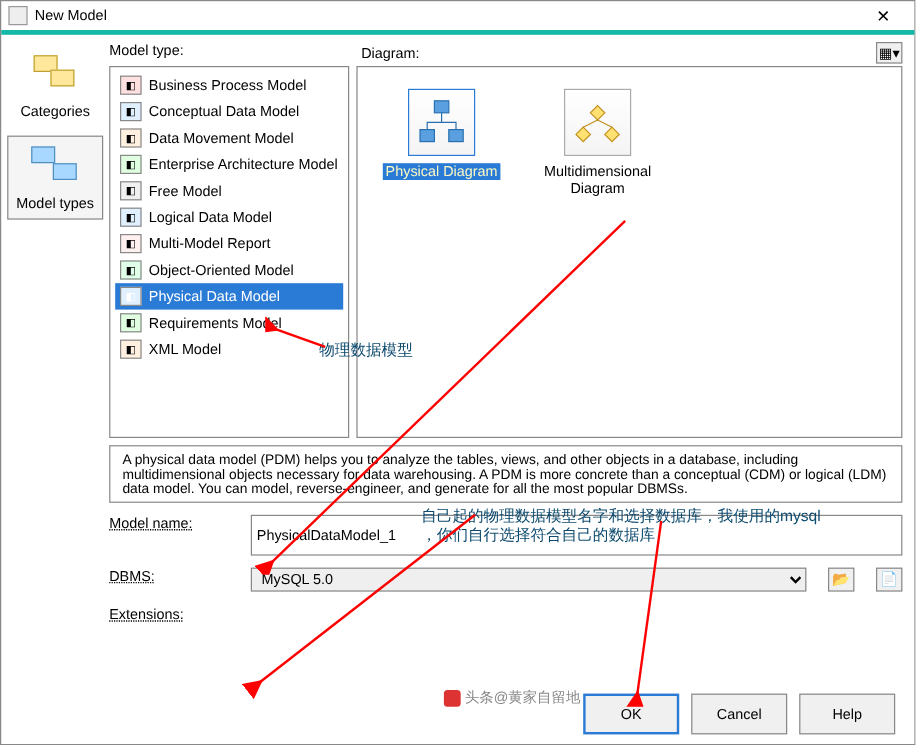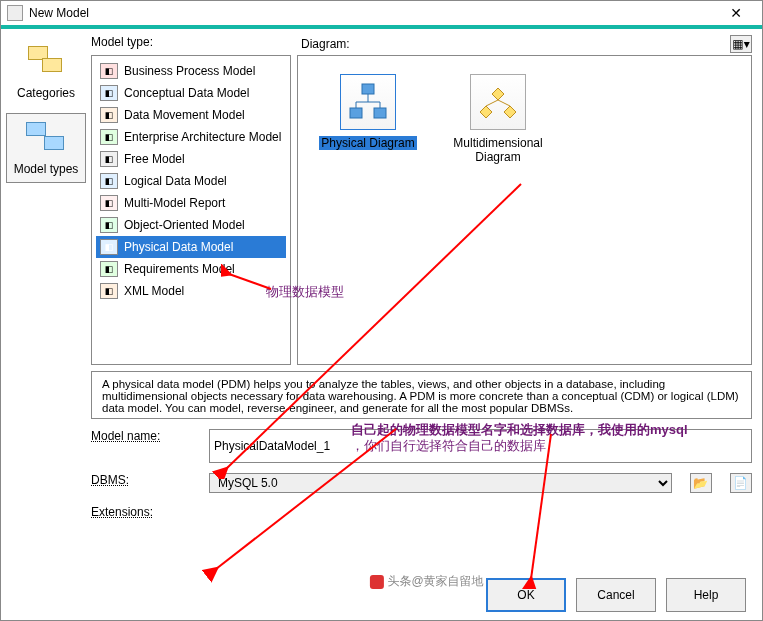--- a/index.html
+++ b/index.html
@@ -24,31 +24,31 @@
 .panels { display:flex; gap:6px; height: 310px;}
 .panel { border:1px solid #888; padding:4px; overflow:auto;}
 .panel.mt { width: 200px; }
 .panel.dg { flex:1; display:flex; gap:30px; padding:18px 20px; align-items:flex-start;}
 .mitem { display:flex; align-items:center; gap:6px; padding:3px 4px; cursor:pointer;}
 .mitem.selected { background:#2A7BD6; color:#fff;}
 .mitem .mi { width:18px; height:16px; background:#fff; border:1px solid #888; display:inline-flex; align-items:center; justify-content:center; font-size:9px;}
 .dgitem { text-align:center; width:100px; cursor:pointer;}
 .dgicon { width:56px; height:56px; border:1px solid #aaa; margin:0 auto 6px; background:linear-gradient(#fff,#f4f4f4); display:flex; align-items:center; justify-content:center;}
 .dgitem.sel .dgicon{ border:1px solid #2A7BD6;}
-.dgitem.sel .dglab{ background:#2A7BD6; color:#000000; padding:0 2px;}
+.dgitem.sel .dglab{ background:#2A7BD6; color:#fef9c3; padding:0 2px;}
 .desc { border:1px solid #888; margin-top:6px; padding:6px 10px; font-size:11.5px; height:48px;}
 .formrow { display:flex; align-items:flex-start; margin-top:10px; gap:18px; min-height: 22px;}
 .formrow .lbl { width:100px; text-decoration:underline; text-decoration-style: dotted;}
 .formrow input[type=text]{ flex:1; border:1px solid #888; height:20px; padding:16px 4px;}
 .formrow select{ flex:1; border:1px solid #888; height:20px; background:#efefef; padding:0 4px;}
 .iconbtn { width:22px;height:20px;border:1px solid #888;background:#f0f0f0;cursor:pointer;display:flex;align-items:center;justify-content:center;}
 .btnrow { position:absolute; bottom:8px; right:16px; display:flex; gap:10px;}
 .btn { width:80px; height:34px; border:1px solid #888; background:#f0f0f0; cursor:pointer;}
 .btn.primary { border:2px solid #2A7BD6;}
-.anno { position:absolute; color:#701a75; font-size:13px; pointer-events:none; white-space:nowrap;}
+.anno { position:absolute; color:#0c4a6e; font-size:13px; pointer-events:none; white-space:nowrap;}
 svg.arrow { position:absolute; pointer-events:none;}
 .watermark { position:absolute; bottom:30px; left:50%; transform:translateX(-50%); color:#888; font-size:12px; display:flex; align-items:center; gap:4px;}
 .watermark .wmicon{width:14px;height:14px;background:#d33;border-radius:3px;}
 </style>
 </head>
 <body>
 
 <div class="window">
   <div class="titlebar">
     <div class="icon"></div>
@@ -178,21 +178,21 @@
         <span class="lbl">Extensions:</span>
       </div>
 
       <div class="btnrow">
         <button class="btn primary">OK</button>
         <button class="btn">Cancel</button>
         <button class="btn">Help</button>
       </div>
 
       <div class="anno" style="left:175px; top:254px;">物理数据模型</div>
-      <div class="anno" style="left:260px; top:392px;font-weight:bold;">自己起的物理数据模型名字和选择数据库，我使用的mysql</div>
+      <div class="anno" style="left:260px; top:392px;">自己起的物理数据模型名字和选择数据库，我使用的mysql</div>
       <div class="anno" style="left:260px; top:408px;">，你们自行选择符合自己的数据库</div>
 
       <svg class="arrow" style="left:130px;top:235px;" width="60" height="30">
           <defs>
             <marker id="ah" markerWidth="8" markerHeight="8" refX="2" refY="4" orient="auto">
               <path d="M8,0 L0,4 L8,8 Z" fill="#ff0000"></path>
             </marker>
           </defs>
           <line x1="50" y1="25" x2="8" y2="10" stroke="#ff0000" stroke-width="2" marker-end="url(#ah)"></line>
         </svg>

